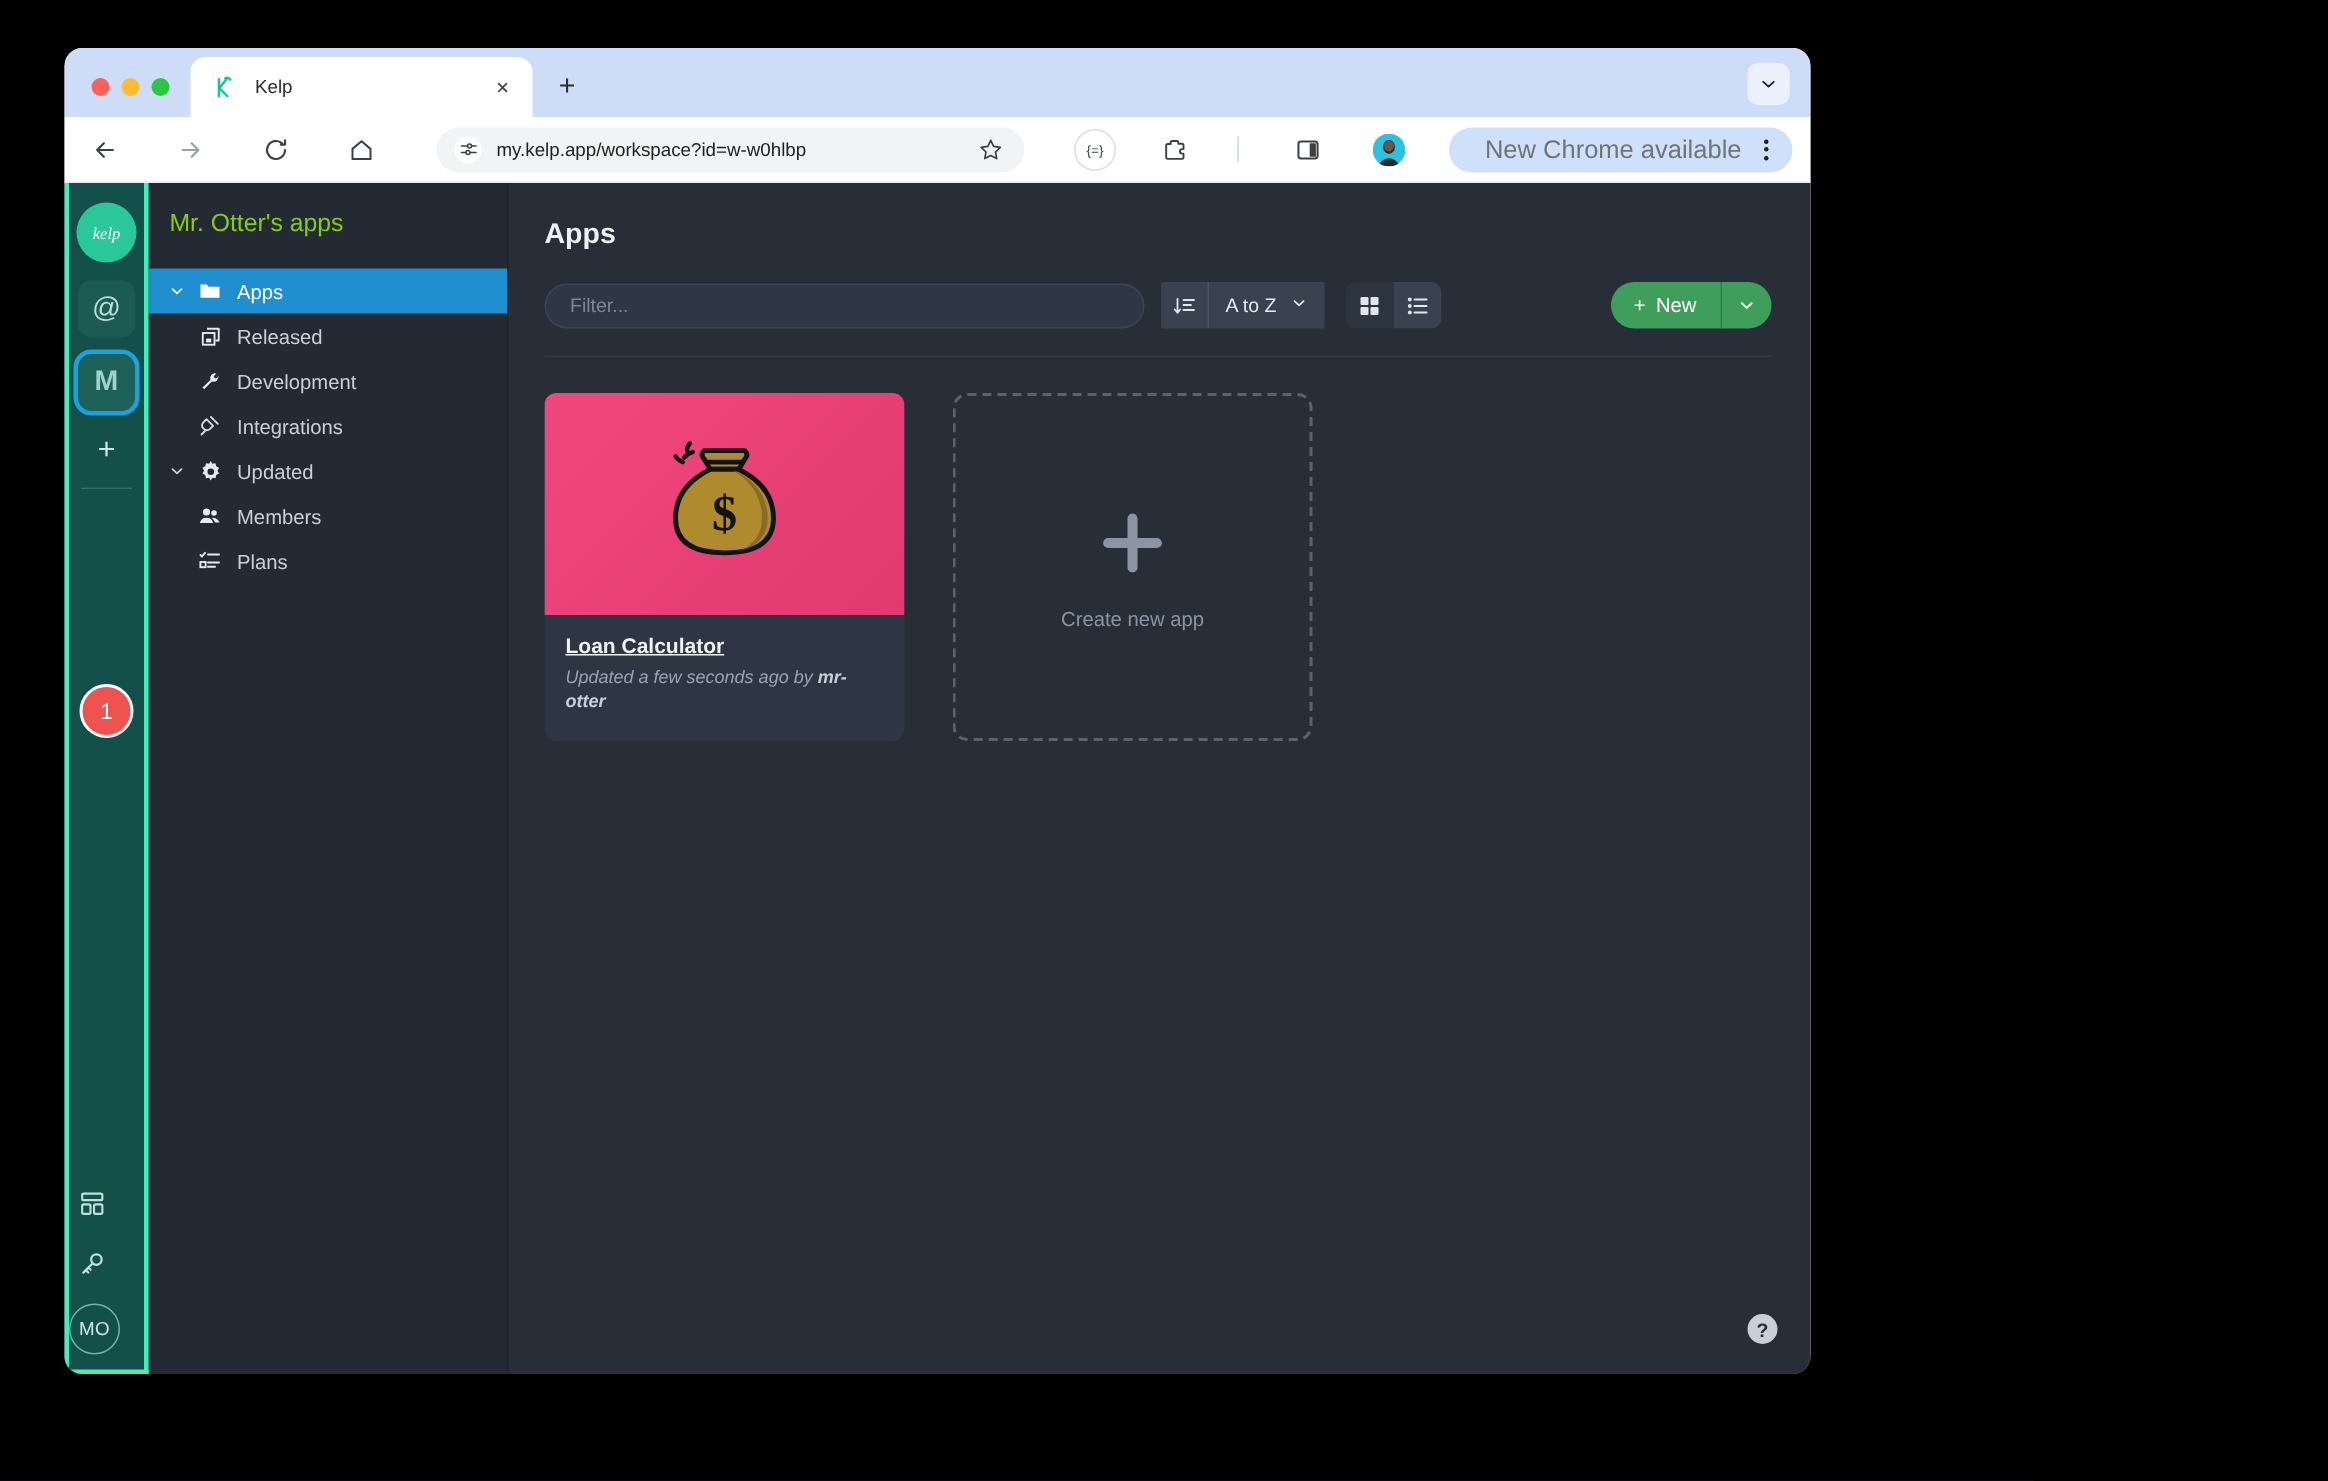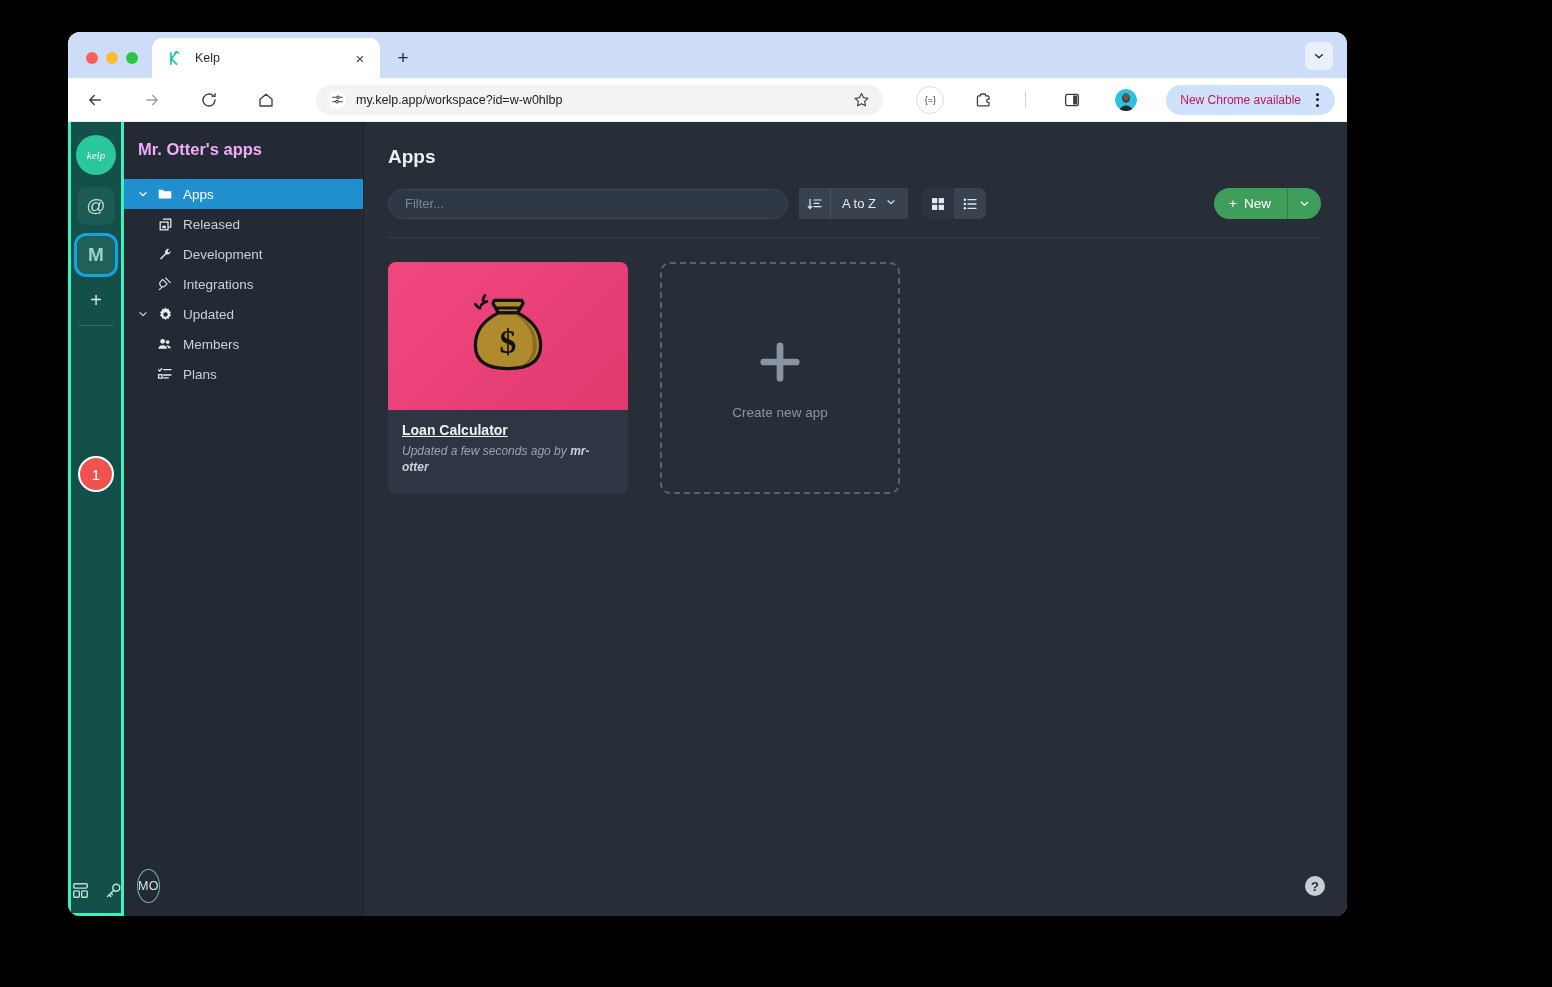--- a/index.html
+++ b/index.html
@@ -6,22 +6,22 @@
   html, body {
     width: 1552px; height: 987px;
     background: #000000;
     font-family: "Liberation Sans", sans-serif;
     overflow: hidden;
   }
 
   
   #browser-window {
     position: absolute;
-    left: 68px; top: 32px;
-    width: 1279px; height: 884px;
+    left: 43px; top: 32px;
+    width: 1164px; height: 884px;
     border-radius: 12px;
     overflow: hidden;
     background: #ffffff;
     box-shadow: 0 6px 28px rgba(0,0,0,.55);
   }
 
   
   #tab-strip {
     position: relative;
     height: 46px;
@@ -148,21 +148,21 @@
   }
   #chrome-update-pill {
     height: 30px;
     background: #cfe0fb;
     border-radius: 16px;
     display: flex; align-items: center;
     padding: 0 6px 0 14px;
     margin-left: 8px;
     flex: 0 0 auto;
   }
-  #chrome-update-label { font-size: 12px; color: #be185d; white-space: nowrap; }
+  #chrome-update-label { font-size: 17px; color: #737373; white-space: nowrap; margin-left: 10px; }
   #chrome-menu-dots {
     width: 24px; height: 24px;
     display: flex; flex-direction: column;
     align-items: center; justify-content: center;
     gap: 2.5px;
     margin-left: 4px;
   }
   #chrome-menu-dots i { width: 3px; height: 3px; border-radius: 50%; background: #1f1f1f; display: block; }
 
   
@@ -225,21 +225,21 @@
     background: #ef5350;
     border: 2.5px solid #ffffff;
     color: #ffffff;
     display: flex; align-items: center; justify-content: center;
     font-size: 15px;
     margin-top: 116px;
   }
   #rail-bottom {
     position: absolute;
     bottom: 10px;
-    display: flex; flex-direction: row; align-items: flex-end; gap: 14px;
+    display: flex; flex-direction: column; align-items: flex-start; gap: 14px;
     width: 100%;
   }
   .rail-bottom-icon {
     width: 30px; height: 26px;
     display: flex; align-items: center; justify-content: center;
     color: #bfe0d9;
   }
   #rail-user-avatar {
     width: 34px; height: 34px;
     border-radius: 50%;
@@ -252,22 +252,22 @@
 
   
   #tree-sidebar {
     width: 240px;
     background: #232a33;
     flex: 0 0 240px;
     padding-top: 18px;
     border-right: 1px solid #1b2129;
   }
   #workspace-title {
-    font-size: 16.5px; color: #f0abfc;
-    font-weight: bold;
+    font-size: 16.5px; color: #84cc16;
+    font-weight: normal;
     padding: 0 0 20px 14px;
   }
   .tree-item {
     height: 30px;
     display: flex; align-items: center;
     font-size: 13.5px;
     color: #c8d0da;
     padding-right: 10px;
   }
   .tree-item.selected { background: #1f8fd0; color: #ffffff; }

